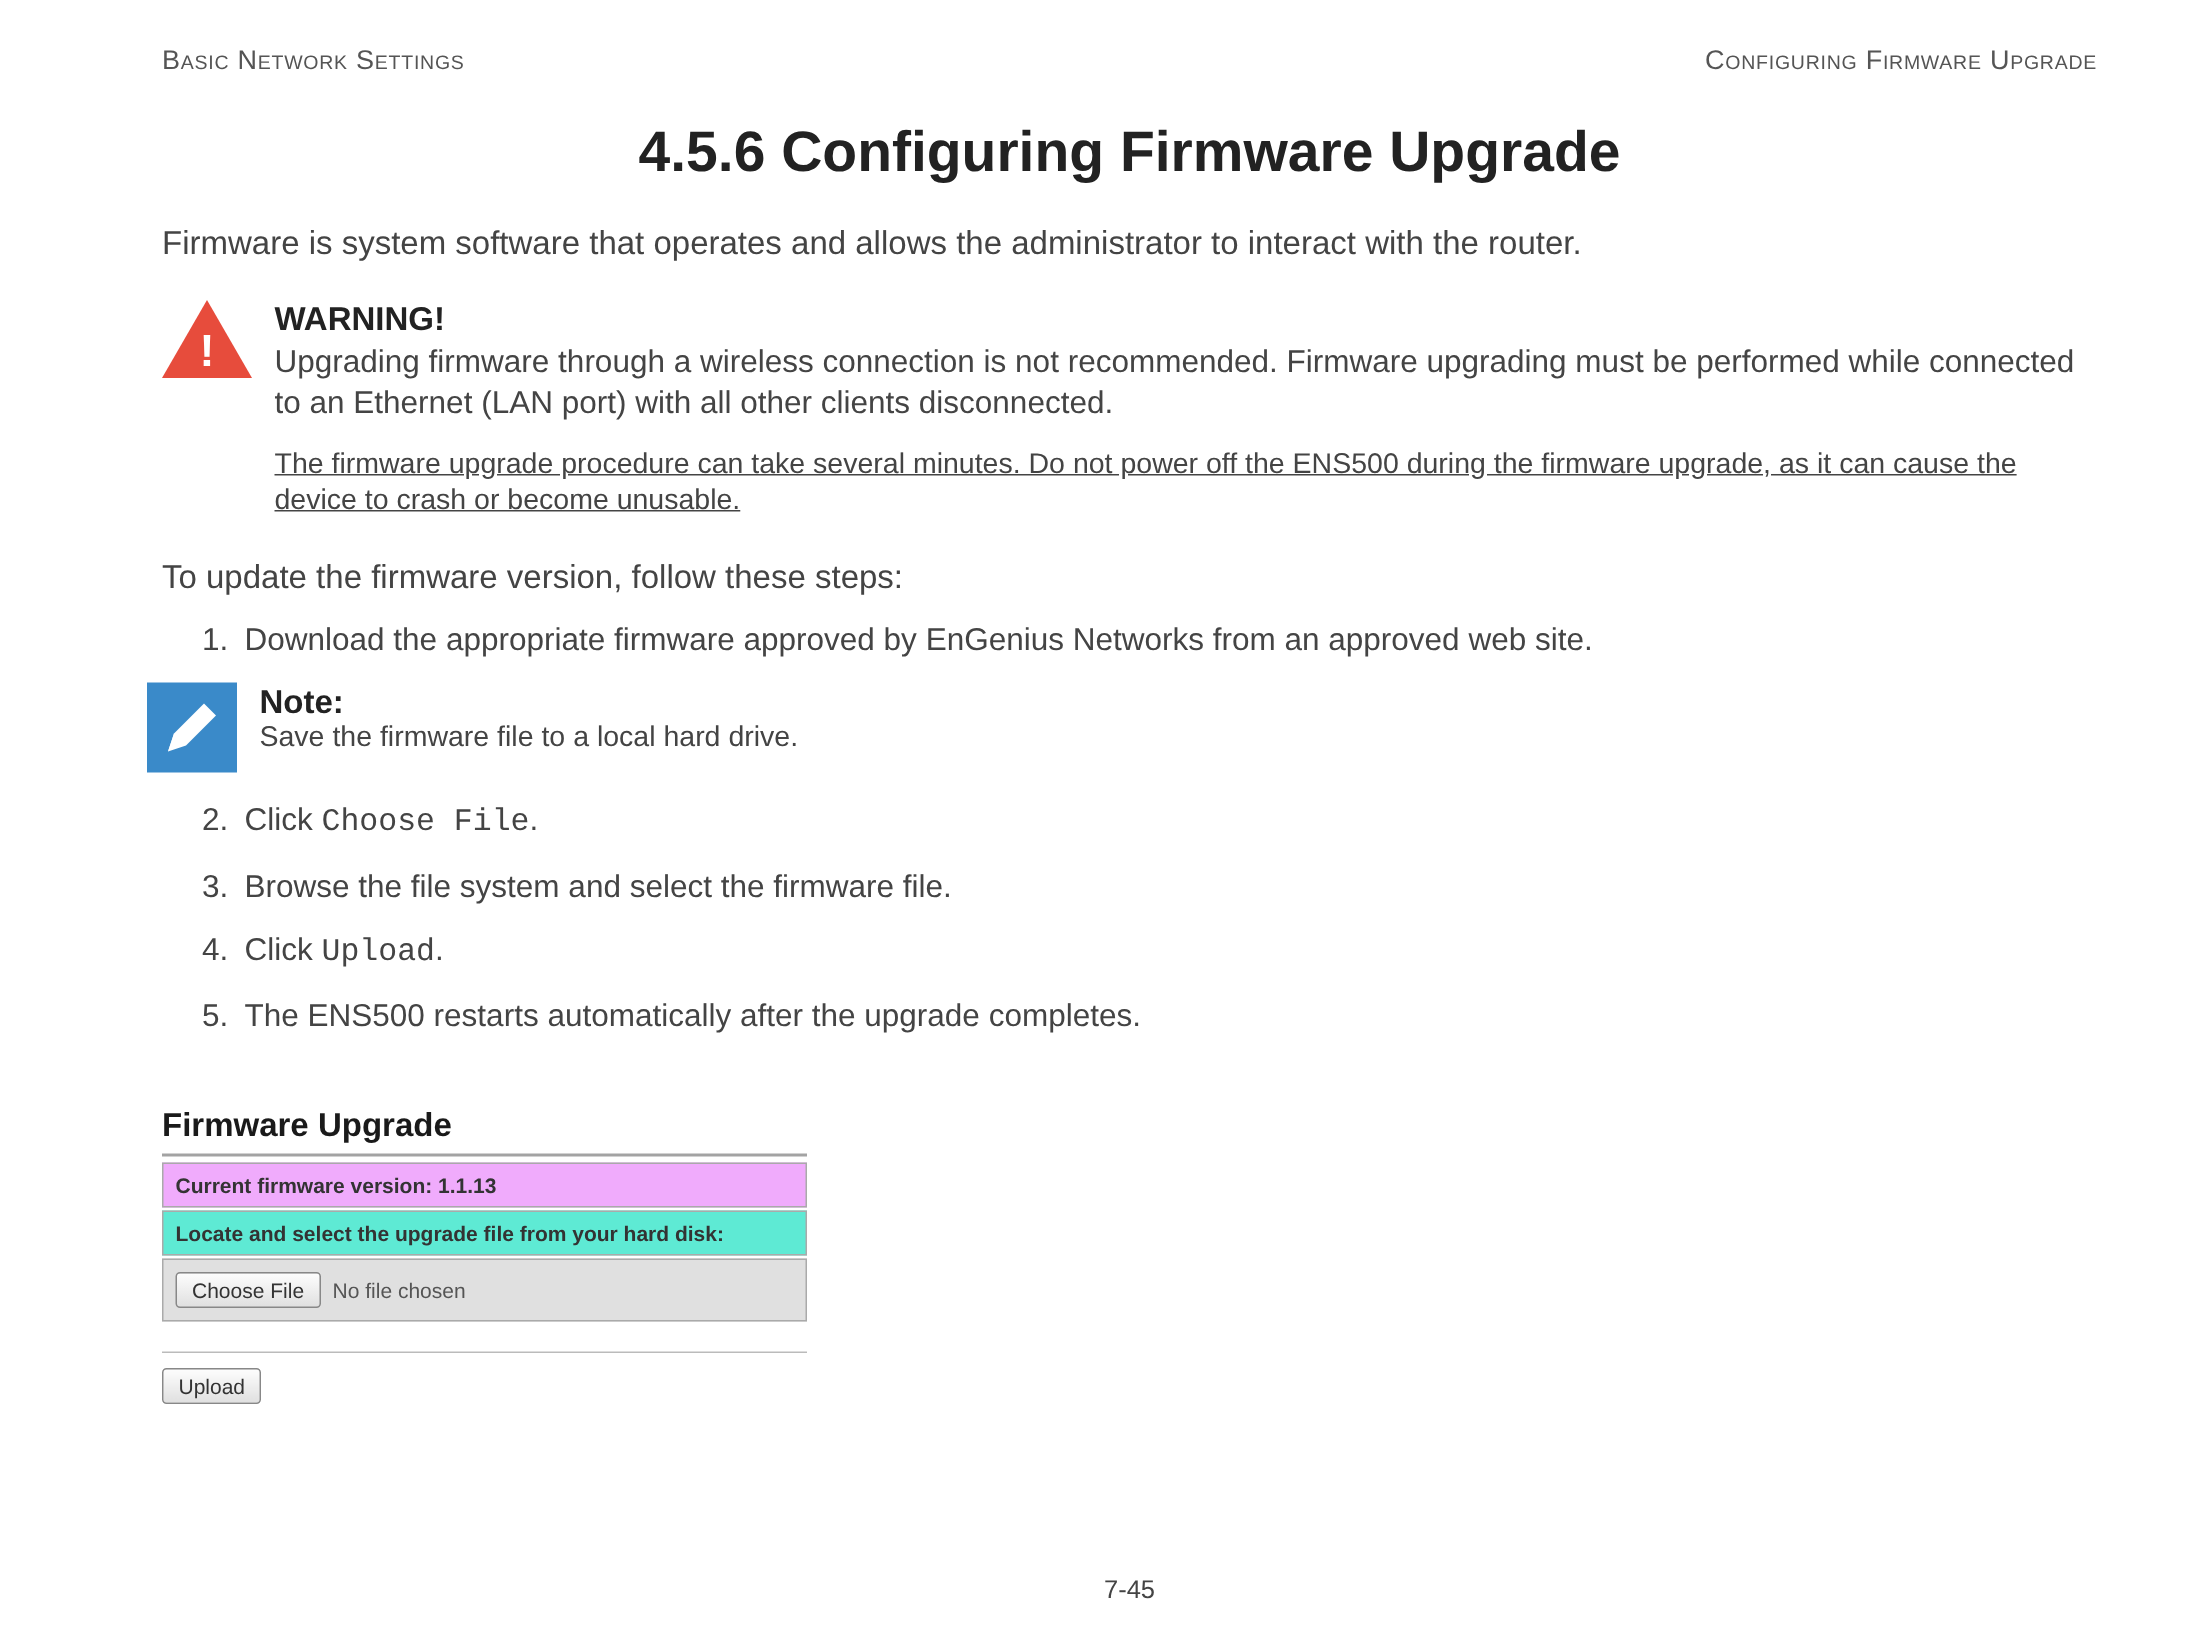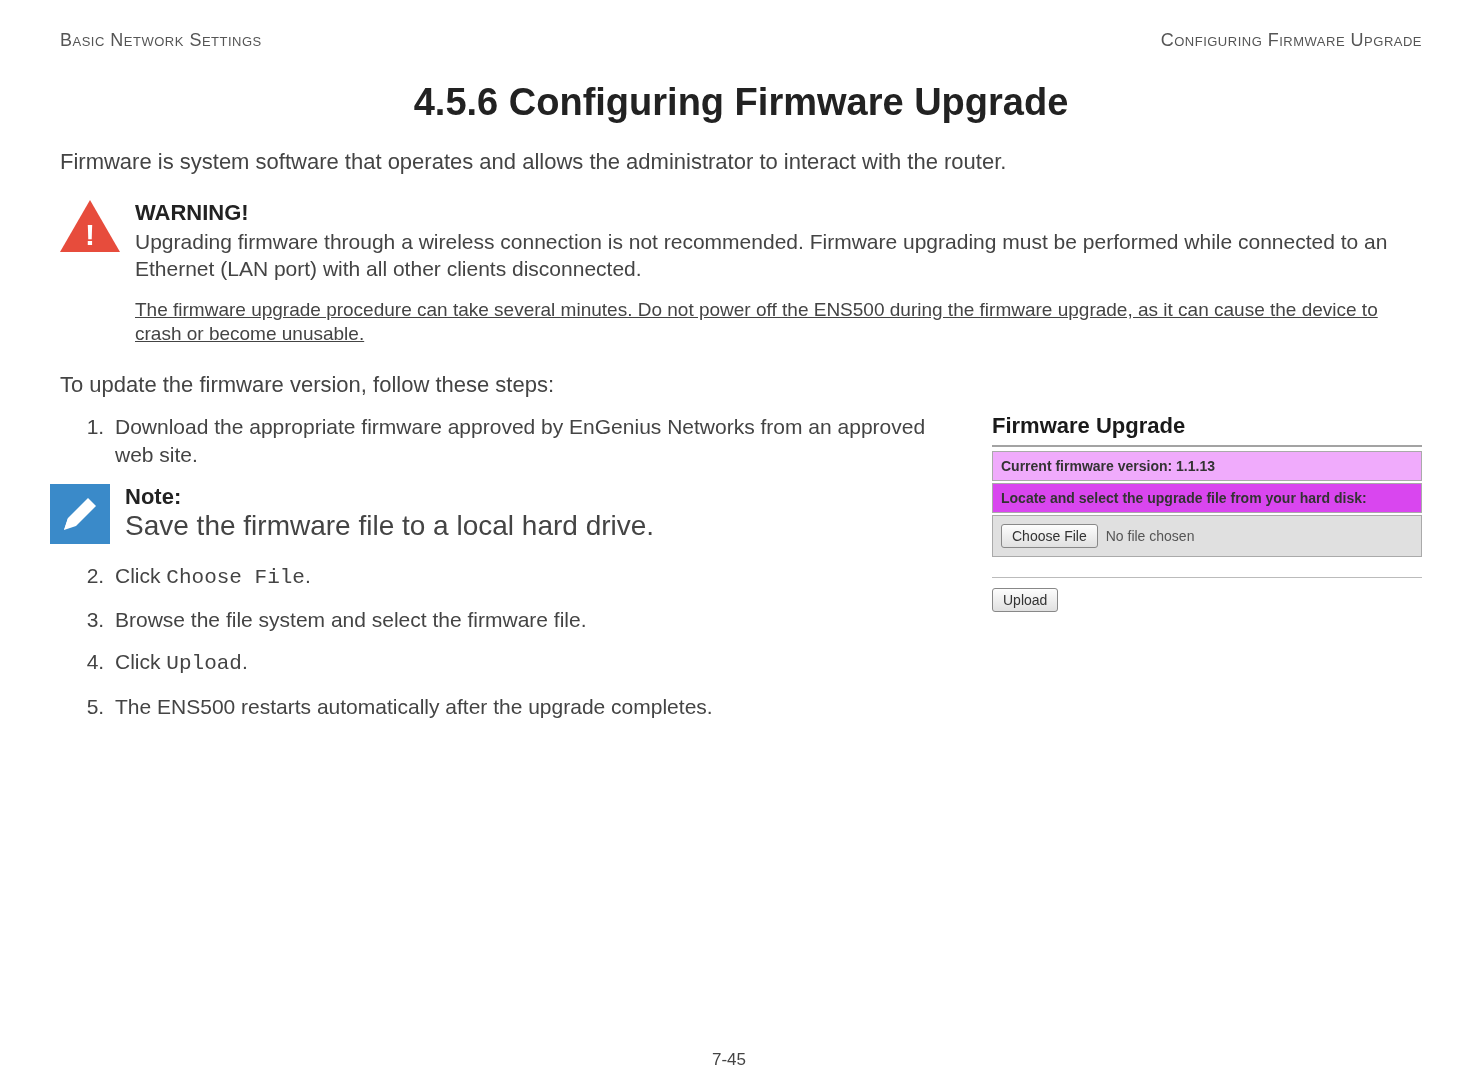--- a/index.html
+++ b/index.html
@@ -1,46 +1,46 @@
 <!DOCTYPE html>
 <html><head>
 <meta charset="utf-8">
 <style>
   * { box-sizing: border-box; margin: 0; padding: 0; }
   html, body { width: 1458px; height: 1090px; background: #fff; font-family: Arial, Helvetica, sans-serif; color: #333; }
-  .page { padding: 30px 36px 20px 60px; position: relative; height: 100%; }
+  .page { padding: 30px 60px 20px 60px; position: relative; height: 100%; margin-left: 48px; }
   .header-row { display: flex; justify-content: space-between; font-variant: small-caps; font-size: 18px; color: #555; letter-spacing: 0.5px; margin-bottom: 30px; }
   h1 { font-family: Verdana, Geneva, sans-serif; font-weight: bold; font-size: 38px; color: #222; margin-bottom: 25px; text-align: center; }
   .intro { font-size: 22px; color: #444; margin-bottom: 25px; }
   .callout { display: flex; gap: 15px; margin-bottom: 20px; }
   .callout-icon { flex-shrink: 0; width: 60px; height: 60px; position: relative; }
   .warn-triangle { width: 0; height: 0; border-left: 30px solid transparent; border-right: 30px solid transparent; border-bottom: 52px solid #e74c3c; position: relative; }
   .warn-bang { position: absolute; top: 18px; left: 0; width: 60px; text-align: center; color: #fff; font-weight: bold; font-size: 30px; font-family: Arial; }
   .callout-body { flex: 1; }
   .callout-title { font-size: 22px; font-weight: bold; color: #222; margin-bottom: 2px; }
   .callout-text { font-size: 21px; color: #444; line-height: 1.3; margin-bottom: 15px; }
   .callout-sub { font-size: 19px; color: #444; line-height: 1.3; text-decoration: underline; }
   .lead { font-size: 22px; color: #444; margin: 25px 0 15px 0; }
-  .main-row { display: flex; gap: 30px; }
+  .main-row { display: flex; gap: 30px; flex-direction: column; }
   .steps-col { flex: 1; }
   ol.steps { list-style: decimal; padding-left: 50px; font-size: 21px; color: #444; }
   ol.steps > li { margin-bottom: 14px; line-height: 1.35; padding-left: 5px; }
   .note-callout { display: flex; gap: 15px; margin: 10px 0 18px -10px; align-items: flex-start; }
   .note-icon { width: 60px; height: 60px; background: #3a8ac9; position: relative; flex-shrink: 0; }
   .note-pencil { position: absolute; top: 8px; left: 8px; width: 44px; height: 44px; }
   .note-pencil svg { width: 44px; height: 44px; }
   .note-body { }
   .note-title { font-size: 22px; font-weight: bold; color: #222; }
-  .note-text { font-size: 28px; color: #444; }
+  .note-text { font-size: 19px; color: #444; }
   .mono { font-family: "Courier New", monospace; }
   .screenshot-col { width: 430px; flex-shrink: 0; }
   .screenshot { border: 0; font-size: 15px; color: #222; }
   .ss-title { font-family: Arial; font-weight: bold; color: #1a1a1a; font-size: 22px; padding-bottom: 6px; border-bottom: 2px solid #a3a3a3; margin-bottom: 4px; }
   .ss-row { background: #f0abfc; padding: 6px 8px; font-weight: bold; font-size: 14px; color: #333; border: 1px solid #aaa; margin-bottom: 2px; }
-  .ss-row.light { background: #d946ef; }
+  .ss-row.light { background: #5eead4; }
   .ss-filebox { background: #e0e0e0; padding: 8px; border: 1px solid #aaa; display: flex; gap: 8px; align-items: center; margin-bottom: 20px; }
   .ss-btn { background: linear-gradient(#fdfdfd,#e0e0e0); border: 1px solid #888; border-radius: 3px; padding: 3px 10px; font-size: 14px; color: #333; }
   .ss-nofile { color: #555; font-size: 14px; }
   .ss-upload-row { border-top: 1px solid #bbb; padding-top: 10px; }
   .page-num { position: absolute; bottom: 20px; left: 0; width: 100%; text-align: center; font-size: 17px; color: #444; }
 </style>
 </head>
 <body>
 
 <div class="page">

